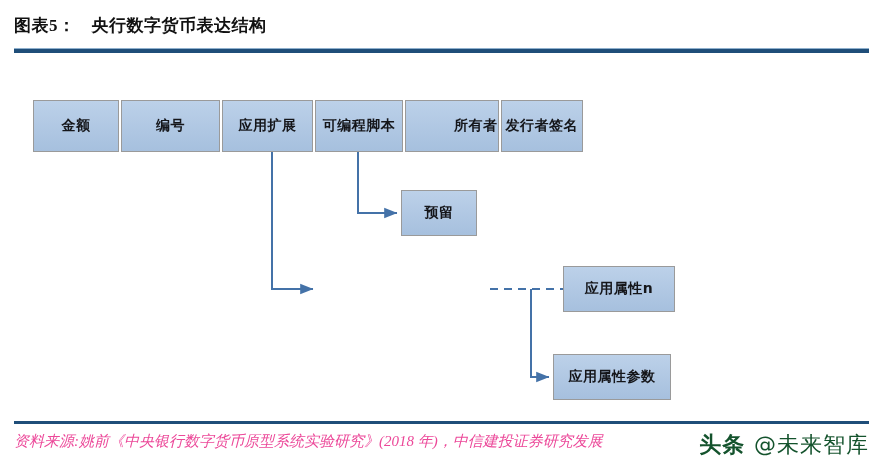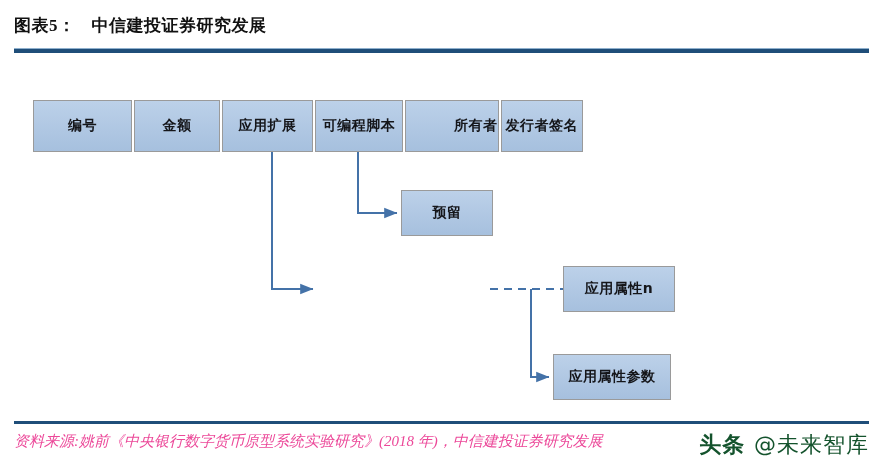--- a/index.html
+++ b/index.html
@@ -99,21 +99,21 @@
     color: #15161a;
     font-family: "DejaVu Sans", "Liberation Sans", sans-serif;
     font-size: 14px;
     font-weight: bold;
     letter-spacing: 0.5px;
     white-space: nowrap;
   }
   #record-table .cell + .cell { margin-left: 2px; }
 
   
-  #node-reserved        { left: 401px; top: 134px; width: 92px;  height: 46px; font-family: Liberation Serif, serif; }
+  #node-reserved        { left: 401px; top: 134px; width: 76px;  height: 46px; font-family: Liberation Serif, serif; }
   #attr-group           { left: 317px; top: 210px; width: 173px; height: 46px;
                           display: flex; padding: 0; background: none; border: none; }
   #attr-group .cell {
     box-sizing: border-box;
     background: linear-gradient(to bottom, #bcd1e9 0%, #b2c9e4 45%, #a6c0de 100%);
     border: 1px solid #9a9a9a;
     display: flex;
     align-items: center;
     justify-content: center;
     color: #15161a;
@@ -157,21 +157,21 @@
     white-space: nowrap;
     letter-spacing: 1px;
   }
   #watermark .at { font-weight: normal; }
 </style>
 </head>
 <body>
 
 <div id="figure-header">
   <div id="figure-title">
-    <span class="num">图表5：</span><span class="gap"></span><span>中信建投证券研究发展</span>
+    <span class="num">图表5：</span><span class="gap"></span><span>央行数字货币表达结构</span>
   </div>
   <div id="header-rule"></div>
 </div>
 
 <div id="diagram">
 
   <svg id="connector-layer" width="883" height="360" viewBox="0 0 883 360">
     <defs>
       <marker id="arrow-head" markerWidth="7" markerHeight="7" refX="6.4" refY="3" orient="auto" markerUnits="strokeWidth">
         <path d="M0,0.4 L6.6,3 L0,5.6 z" fill="#4472a8"></path>
@@ -181,22 +181,22 @@
     <path d="M358,96 L358,157 L397,157" fill="none" stroke="#4472a8" stroke-width="2" marker-end="url(#arrow-head)"></path>
 
     <path d="M272,96 L272,233 L313,233" fill="none" stroke="#4472a8" stroke-width="2" marker-end="url(#arrow-head)"></path>
 
     <path d="M490,233 L563,233" fill="none" stroke="#4472a8" stroke-width="2" stroke-dasharray="8,6"></path>
 
     <path d="M531,233 L531,321 L549,321" fill="none" stroke="#4472a8" stroke-width="2" marker-end="url(#arrow-head)"></path>
   </svg>
 
   <div id="record-table">
+    <div class="cell" style="flex:0 0 86px;">金额</div>
     <div class="cell" style="flex:0 0 99px;">编号</div>
-    <div class="cell" style="flex:0 0 86px;">金额</div>
     <div class="cell" style="flex:0 0 91px;">应用扩展</div>
     <div class="cell" style="flex:0 0 88px;">可编程脚本</div>
     <div class="cell" style="flex:0 0 84px;padding-left:48px;">所有者</div>
     <div class="cell" style="flex:1 1 auto;">发行者签名</div>
   </div>
 
   <div class="node" id="node-reserved">预留</div>
 
 
   <div class="node" id="node-attr-n">应用属性n</div>

